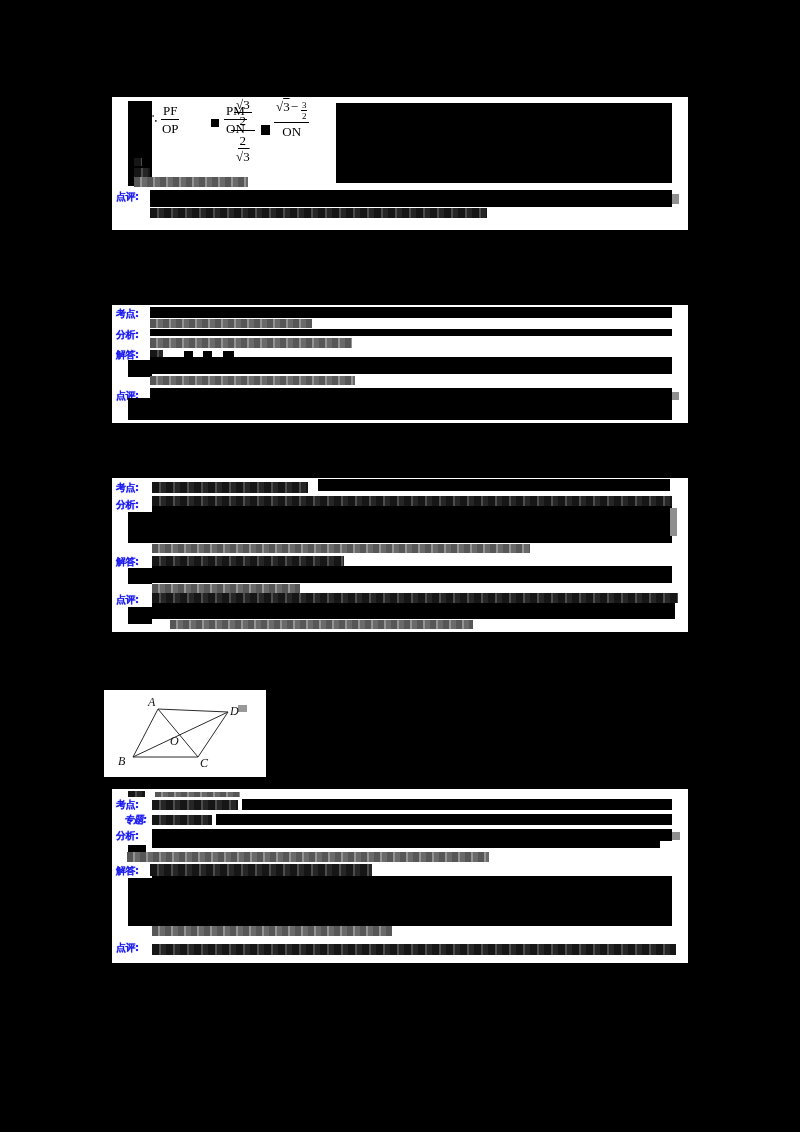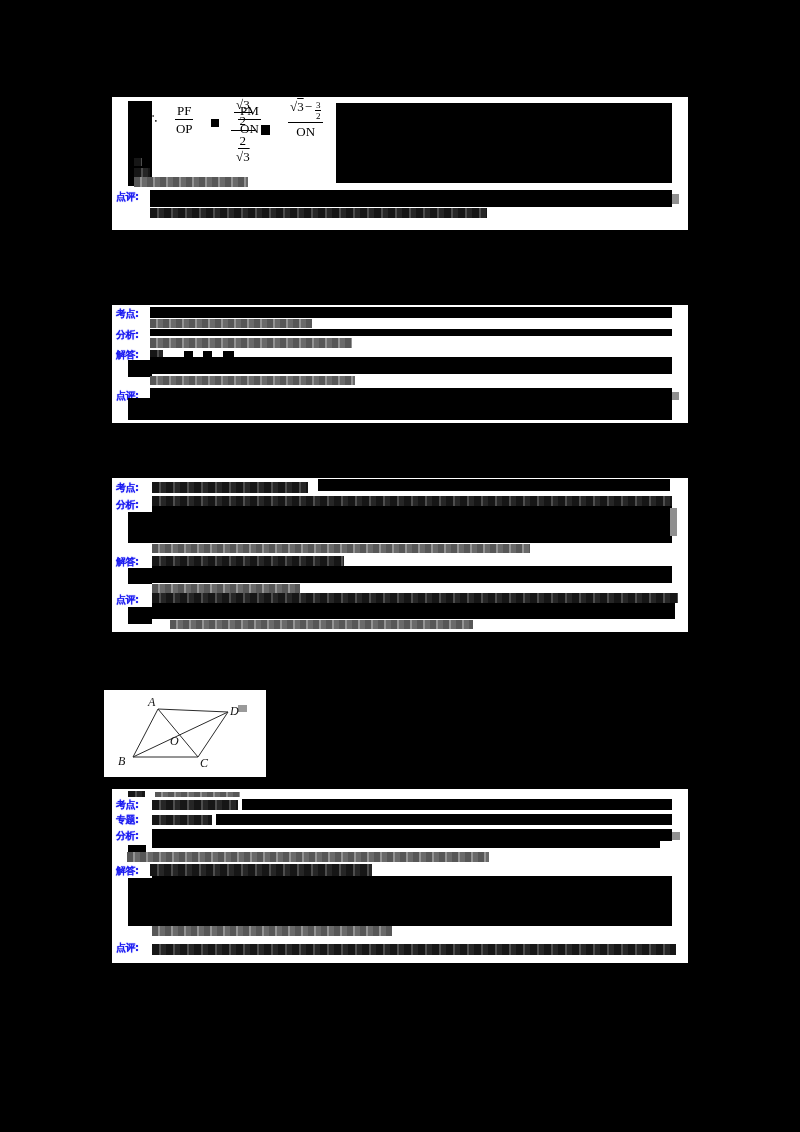--- a/index.html
+++ b/index.html
@@ -9,21 +9,21 @@
   .red{position:absolute;}
   .r-black{background:#000;}
   .r-dark{background:repeating-linear-gradient(90deg,#161616 0 7px,#4d4d4d 7px 9px,#262626 9px 14px);}
   .r-gray{background:repeating-linear-gradient(90deg,#575757 0 6px,#949494 6px 8px,#6a6a6a 8px 13px);}
   .r-nub{background:#8f8f8f;}
   .blabel{position:absolute;font-size:10px;font-weight:bold;color:#1b1bf0;
           letter-spacing:-0.5px;line-height:13px;text-shadow:0 0 1px #5050ff;white-space:nowrap;}
   
   .formula{position:absolute;color:#000;font-family:"Liberation Serif","DejaVu Serif",serif;font-size:13px;}
   .mtext{position:absolute;line-height:14px;}
-  .frac{position:absolute;display:inline-flex;flex-direction:column;align-items:center;margin-left:14px;}
+  .frac{position:absolute;display:inline-flex;flex-direction:column;align-items:center;}
   .frac .num{border-bottom:1px solid #000;padding:0 2px 1px;text-align:center;line-height:15px;}
   .frac .den{padding-top:1px;text-align:left;line-height:15px;}
   .cfrac{position:absolute;display:inline-flex;flex-direction:column;align-items:center;}
   .cfrac .cnum{border-bottom:1.4px solid #000;padding:0 3px 2px;}
   .cfrac .cden{padding-top:2px;}
   .ifrac{display:inline-flex;flex-direction:column;align-items:center;}
   .ifrac .inum{border-bottom:1px solid #000;padding:0 2px;line-height:15px;}
   .ifrac .iden{line-height:15px;}
   .ovl{text-decoration:overline;}
   .sfrac{display:inline-flex;flex-direction:column;align-items:center;font-size:9px;
@@ -86,21 +86,21 @@
   <span class="blabel" style="left: 116px; top: 328px; color: rgb(27, 27, 240);">分析:</span>
   <span class="blabel" style="left: 116px; top: 348px; color: rgb(27, 27, 240);">解答:</span>
   <span class="blabel" style="left: 116px; top: 389px; color: rgb(27, 27, 240);">点评:</span>
 
   <span class="blabel" style="left: 116px; top: 481px; color: rgb(27, 27, 240);">考点:</span>
   <span class="blabel" style="left: 116px; top: 498px; color: rgb(27, 27, 240);">分析:</span>
   <span class="blabel" style="left: 116px; top: 555px; color: rgb(27, 27, 240);">解答:</span>
   <span class="blabel" style="left: 116px; top: 593px; color: rgb(27, 27, 240);">点评:</span>
 
   <span class="blabel" style="left: 116px; top: 798px; color: rgb(27, 27, 240);">考点:</span>
-  <span class="blabel" style="left: 116px; top: 813px; color: rgb(27, 27, 240);">专题:</span>
+  <span class="blabel" style="left: 124px; top: 813px; color: rgb(27, 27, 240); font-style: italic;">专题:</span>
   <span class="blabel" style="left: 116px; top: 829px; color: rgb(27, 27, 240);">分析:</span>
   <span class="blabel" style="left: 116px; top: 864px; color: rgb(27, 27, 240);">解答:</span>
   <span class="blabel" style="left: 116px; top: 941px; color: rgb(27, 27, 240);">点评:</span>
 
   <svg style="position:absolute;left:104px;top:690px" width="162" height="87" viewBox="0 0 162 87">
     <g stroke="#2b2b2b" stroke-width="1" fill="none">
       <path d="M54,19 L124,22 L94,67 L29,67 Z"></path>
       <line x1="54" y1="19" x2="94" y2="67"></line>
       <line x1="29" y1="67" x2="124" y2="22"></line>
     </g>

